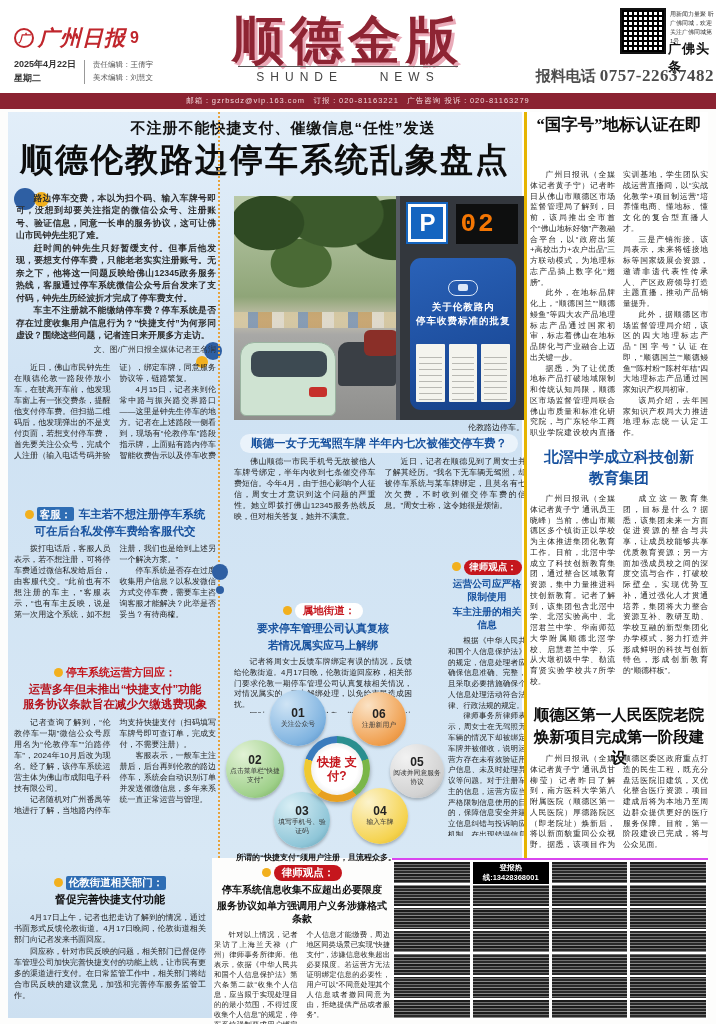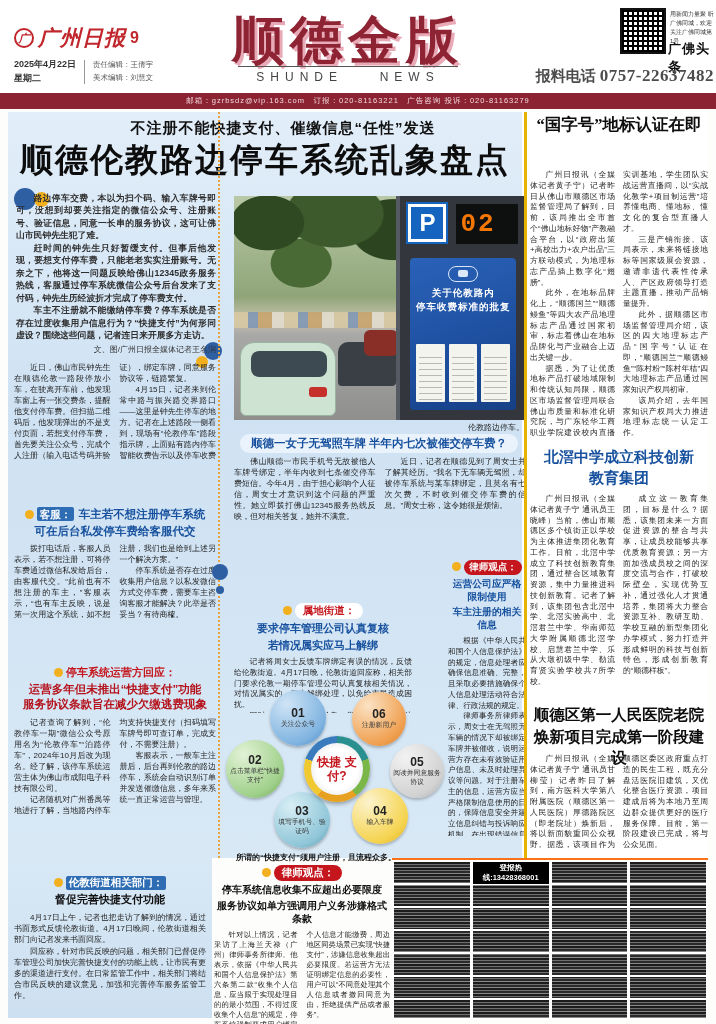--- a/index.html
+++ b/index.html
@@ -79,21 +79,21 @@
   .car1 .tail { position:absolute; right:8px; bottom:18px; width:18px; height:10px; background:#c6302b; border-radius:3px; }
   .car2 { position:absolute; left:104px; bottom:34px; width:58px; height:44px; background:#3a3f45; border-radius:10px 12px 4px 4px; }
   .car3 { position:absolute; left:130px; bottom:64px; width:34px; height:26px; background:#8a2f28; border-radius:6px; }
   .sign-board { position:absolute; right:0; top:0; width:44%; height:100%; background:#33373d; border-left:4px solid #565b63; }
   .sign-p { position:absolute; left:8px; top:8px; width:38px; height:38px; background:#1565c0; border:3px solid #fff; outline:2px solid #1565c0;
     color:#fff; font-size:24px; font-weight:900; display:flex; align-items:center; justify-content:center; }
   .sign-led { position:absolute; left:56px; top:8px; width:62px; height:40px; background:#0d0d0d;
     color:#ff7a00; font-size:26px; font-weight:900; font-family:"Liberation Mono","DejaVu Sans Mono",monospace;
     display:flex; align-items:center; justify-content:flex-start; padding-left:4px; letter-spacing:2px; opacity:.95; }
   .poster { position:absolute; left:10px; top:62px; right:8px; bottom:10px;
-    background:linear-gradient(160deg,#2a62b8 0%,#1d4e9e 60%,#163f85 100%); border-radius:4px; padding:6px 4px; }
+    background:linear-gradient(160deg,#2a62b8 0%,#1d4e9e 60%,#163f85 100%); border-radius:11px; padding:20px 4px; }
   .poster-logo { width:30px; height:16px; border:1.5px solid #dce8f8; border-radius:8px; margin:2px auto 4px; position:relative; }
   .poster-logo:after { content:""; position:absolute; left:9px; top:3px; width:10px; height:7px; background:#dce8f8; border-radius:2px; }
   .poster-title { color:#fff; font-weight:bold; font-size:9.5px; text-align:center; line-height:1.5; letter-spacing:1px; }
   .poster-docs { position:absolute; left:6px; right:6px; bottom:8px; height:58px; display:flex; gap:4px; }
   .poster-docs div { flex:1; background:#f4f4ee; border-radius:1px;
     background-image:repeating-linear-gradient(180deg,transparent 0 5px,#b9b9b3 5px 6px); background-size:80% 100%; background-position:50% 8px; background-repeat:no-repeat; }
   .photo-cap { position:absolute; left:14px; top:310px; width:290px; text-align:right; font-size:8px; color:#222; }
   .substory-pill { position:absolute; left:20px; top:322px; width:278px; text-align:center;
     background:#eaf3fb; border-radius:10px; color:#17519e; font-weight:bold; font-size:11.5px; padding:2px 0; }
   .substory-body { position:absolute; left:14px; top:344px; width:292px; height:106px; }
@@ -126,21 +126,21 @@
   .lawyer1 .pill-red { font-size:9.5px; padding:1px 5px; }
   .lw-title { text-align:center; color:#17519e; font-weight:bold; font-size:9.8px; line-height:1.3; margin-top:3px; }
   .lw-body { margin-top:4px; font-size:7.6px; line-height:1.42; text-align:justify; overflow:hidden; height:200px; color:#1f1f1f; }
   .lw-body p { text-indent:2em; }
   
   .jiedao { position:absolute; left:14px; top:878px; width:194px; }
   
   .lawyer2 { position:absolute; left:214px; top:862px; width:176px; }
   .lw2-title { text-align:center; font-weight:bold; font-size:10px; color:#111; line-height:1.35; margin-top:2px; }
   
-  #ads { position:absolute; left:392px; top:858px; width:316px; height:162px; background:#fff; border-top:2px solid #f97316; display:flex; gap:3px; padding:2px; }
+  #ads { position:absolute; left:392px; top:858px; width:316px; height:162px; background:#fff; border-top:2px solid #d946ef; display:flex; gap:3px; padding:2px; }
   .ad-col { flex:1; position:relative; overflow:hidden;
     background:repeating-linear-gradient(180deg,#1c1c1c 0 2px,#6e6e6e 2px 3px,#2a2a2a 3px 5px,#888 5px 6px); }
   .ad-col:after { content:""; position:absolute; inset:0;
     background:repeating-linear-gradient(180deg,transparent 0 21px,#fff 21px 23px); }
   .ad-head { position:absolute; left:0; top:0; width:100%; background:#000; color:#fff; font-size:7.5px; font-weight:900;
     text-align:center; z-index:2; padding:1px 0; letter-spacing:0; }
   
   #sidebar { position:absolute; left:530px; top:112px; width:178px; height:746px; background:#fff; }
   .gold-div { position:absolute; left:524px; top:112px; width:3px; height:746px; background:#e6b400; }
   .sb-head1 { position:absolute; left:0; top:2px; width:100%; text-align:center;

